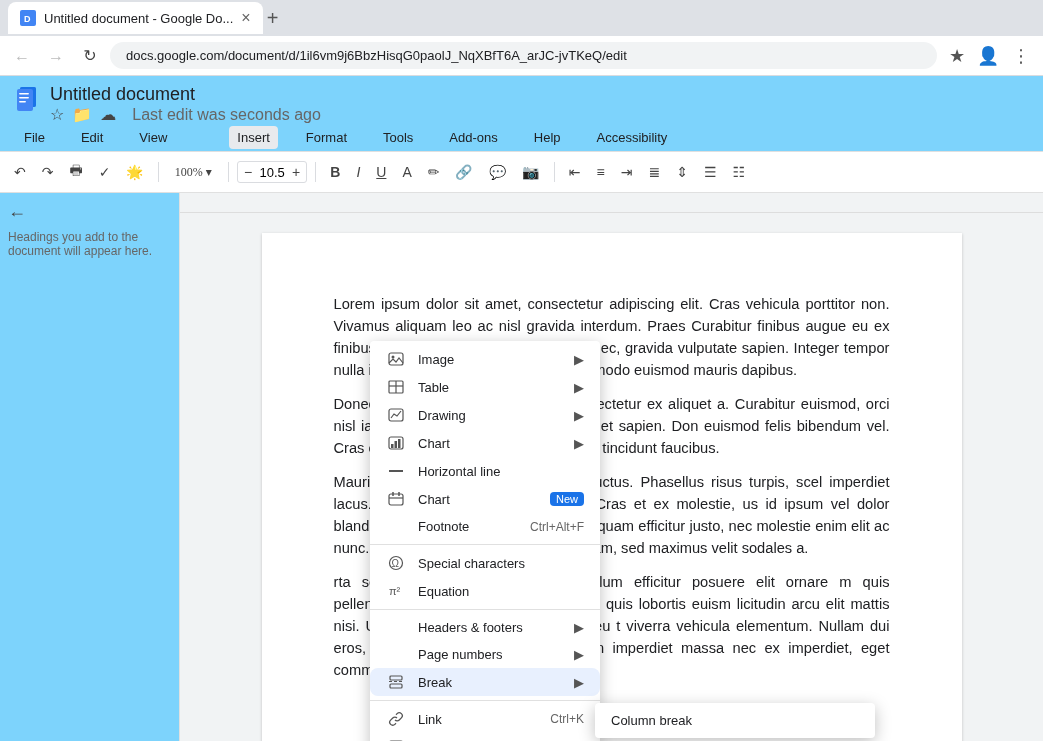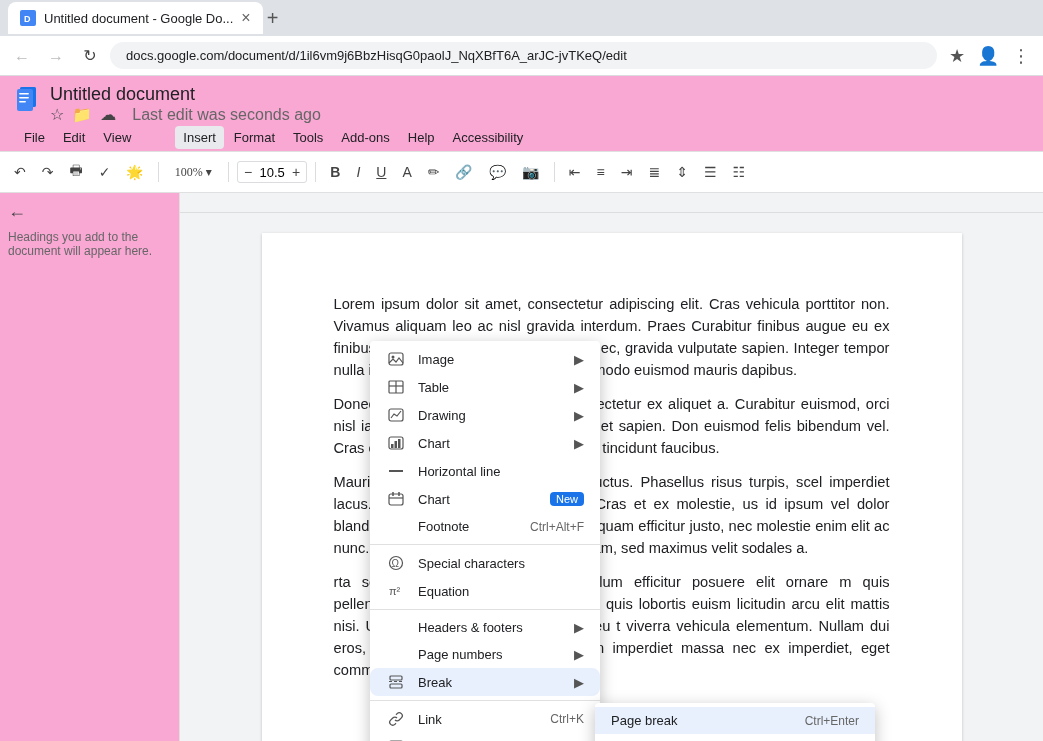--- a/index.html
+++ b/index.html
@@ -15,30 +15,30 @@
     .new-tab-btn { background: none; border: none; color: #555; font-size: 20px; cursor: pointer; margin-left: 4px; }
 
     .browser-nav { background: #fff; display: flex; align-items: center; height: 40px; padding: 0 8px; gap: 6px; border-bottom: 1px solid #dadce0; }
     .nav-btn { background: none; border: none; cursor: pointer; color: #444; font-size: 16px; padding: 4px; border-radius: 50%; width: 28px; height: 28px; display: flex; align-items: center; justify-content: center; }
     .nav-btn.disabled { color: #bbb; cursor: default; }
     .address-bar { flex: 1; background: #f1f3f4; border: none; border-radius: 20px; padding: 6px 16px; font-size: 13px; color: #202124; outline: none; }
     .nav-right { display: flex; align-items: center; gap: 4px; }
     .nav-icon-btn { background: none; border: none; cursor: pointer; color: #555; font-size: 18px; padding: 4px; border-radius: 50%; width: 28px; height: 28px; display: flex; align-items: center; justify-content: center; }
 
     
-    .docs-container { display: flex; flex-direction: column; flex: 1; background: #f9a8d4; overflow: hidden; }
+    .docs-container { display: flex; flex-direction: column; flex: 1; background: #7dd3fc; overflow: hidden; }
     .docs-header { padding: 8px 16px 0; display: flex; align-items: center; gap: 10px; }
     .docs-logo { color: #4285f4; font-size: 24px; }
     .docs-title-area { flex: 1; }
     .docs-title { font-size: 18px; color: #202124; }
     .docs-header-icons { display: flex; align-items: center; gap: 8px; color: #444; }
     .docs-header-icons span { font-size: 16px; cursor: pointer; }
     .last-edit { color: #666; font-size: 12px; margin-left: 8px; }
 
-    .docs-menu { display: flex; align-items: center; padding: 2px 16px; gap: 2px; }
+    .docs-menu { display: flex; align-items: center; padding: 2px 16px; gap: 20px; }
     .menu-item { padding: 4px 8px; cursor: pointer; border-radius: 4px; font-size: 13px; color: #202124; }
     .menu-item.active { background: #e8eaed; margin-left: 34px; }
 
     .docs-toolbar { display: flex; align-items: center; padding: 4px 8px; border-top: 1px solid #e0e0e0; border-bottom: 1px solid #e0e0e0; gap: 4px; background: #fff; flex-wrap: nowrap; overflow: hidden; }
     .toolbar-btn { background: none; border: none; cursor: pointer; padding: 4px 6px; border-radius: 3px; color: #444; font-size: 14px; }
     .toolbar-separator { width: 1px; height: 20px; background: #dadce0; margin: 0 4px; }
     .toolbar-font-size { display: flex; align-items: center; gap: 2px; border: 1px solid #dadce0; border-radius: 3px; padding: 0 4px; }
     .font-size-input { width: 32px; border: none; outline: none; text-align: center; font-size: 13px; }
 
     
@@ -328,24 +328,20 @@
                     <polygon points="5,12 7,15 9,12" fill="#555"></polygon>
                   </svg>
               </span>
               <span class="menu-label">Comment</span>
               <span class="menu-shortcut">Ctrl+Alt+M</span>
             </div>
 
           </div>
 
           <div class="dropdown-menu break-submenu">
-            <div class="menu-row-sub active-item">
-              <span class="menu-label">Page break</span>
-              <span class="menu-shortcut">Ctrl+Enter</span>
-            </div>
             <div class="menu-row-sub disabled">
               <span class="menu-label">Column break</span>
             </div>
 
           </div>
 
           <div style="position:absolute; top:505px; left:460px; z-index:300; pointer-events:none;">
             <svg width="70" height="60" viewBox="0 0 70 60">
               <defs>
                 <marker id="arrowhead" markerWidth="8" markerHeight="6" refX="8" refY="3" orient="auto">

